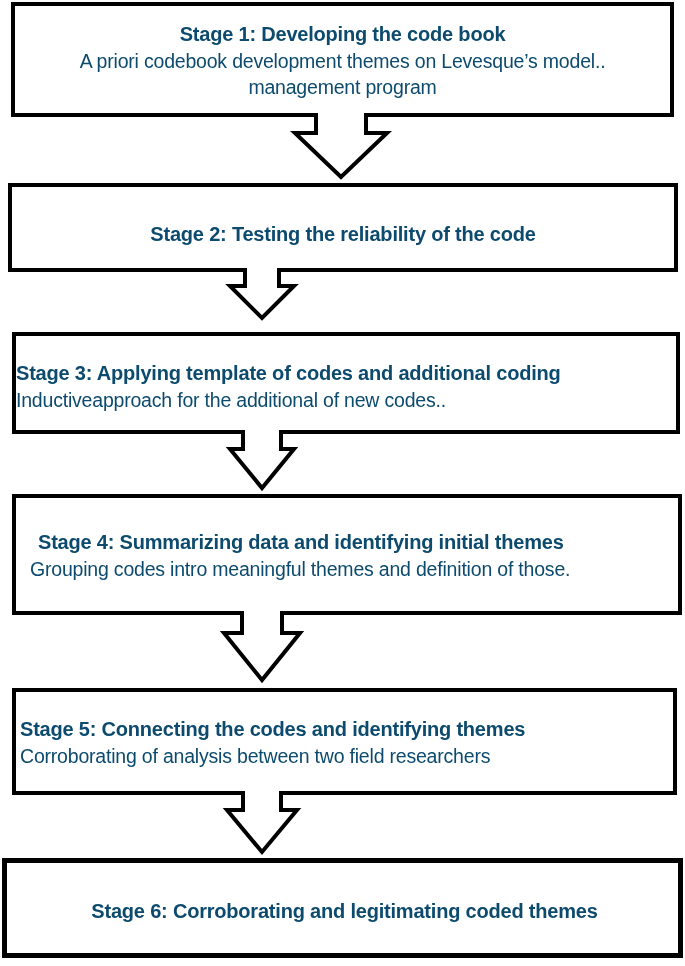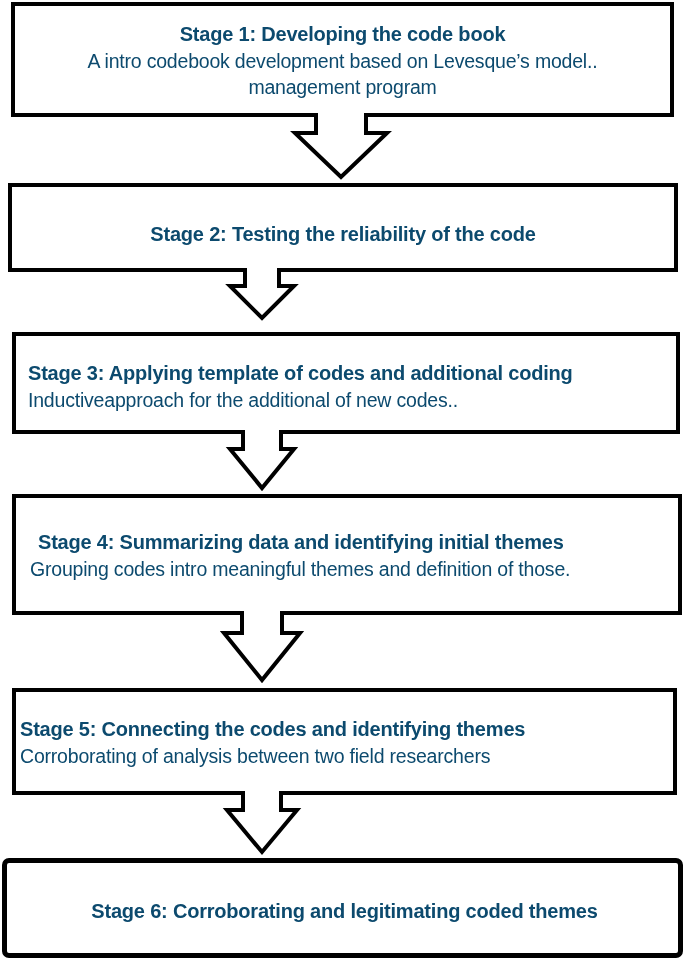--- a/index.html
+++ b/index.html
@@ -49,21 +49,21 @@
     width: 670px;
     height: 89px;
     padding-top: 13px;
     text-align: center;
   }
   
   .box3 {
     margin-left: 12px;
     width: 668px;
     height: 102px;
-    padding-left: 12px;
+    padding-left: 0;
     padding-top: 6px;
     justify-content: center;
     text-align: left;
   }
   
   .box4 {
     margin-left: 12px;
     width: 670px;
     height: 121px;
     padding-left: 14px;
@@ -81,21 +81,20 @@
     text-align: left;
   }
   
   .box6 {
     margin-left: 2px;
     width: 681px;
     height: 100px;
     border-width: 5px;
     padding: 6px 10px 0 14px;
     text-align: left;
-    border-radius: 7px;
   }
   .box6 .title { text-align: center; }
   .arrow-wrap {
     position: relative;
     width: 685px;
   }
   .arrow-wrap svg {
     position: absolute;
     top: -4px;
     overflow: visible;
@@ -118,21 +117,21 @@
     stroke-linejoin: miter;
   }
 </style>
 </head>
 <body>
 
 <div id="figure">
 
   <div class="box box1">
     <div class="title">Stage 1: Developing the code book</div>
-    <div class="line">A intro codebook development based on Levesque’s model..</div>
+    <div class="line">A priori codebook development themes on Levesque’s model..</div>
     <div class="line">management program</div>
   </div>
 
   <div class="arrow-wrap aw1">
     <svg width="104" height="68" viewBox="0 0 104 68">
       <path class="arrow-path" d="M27 0 V20 H6 L52 64 L98 20 H77 V0"></path>
     </svg>
   </div>
 
   <div class="box box2">

